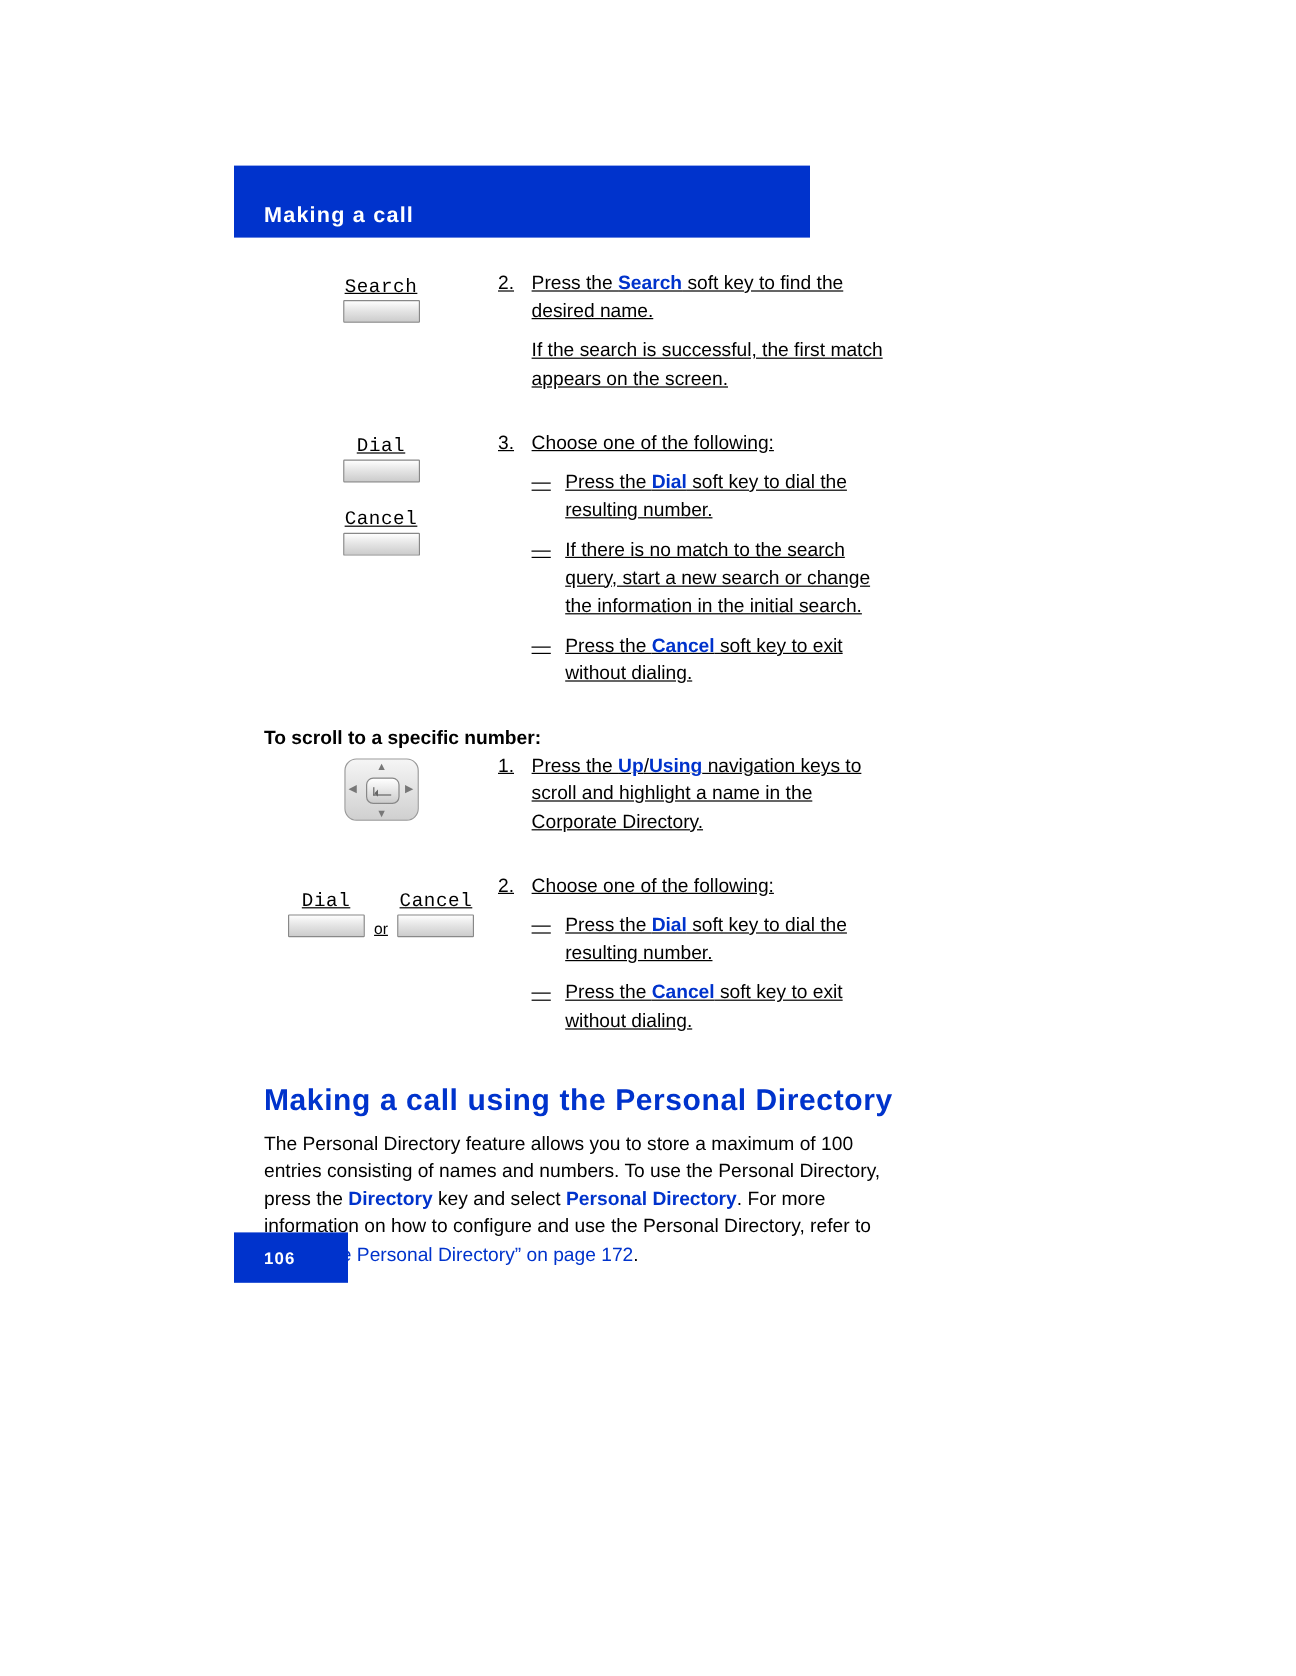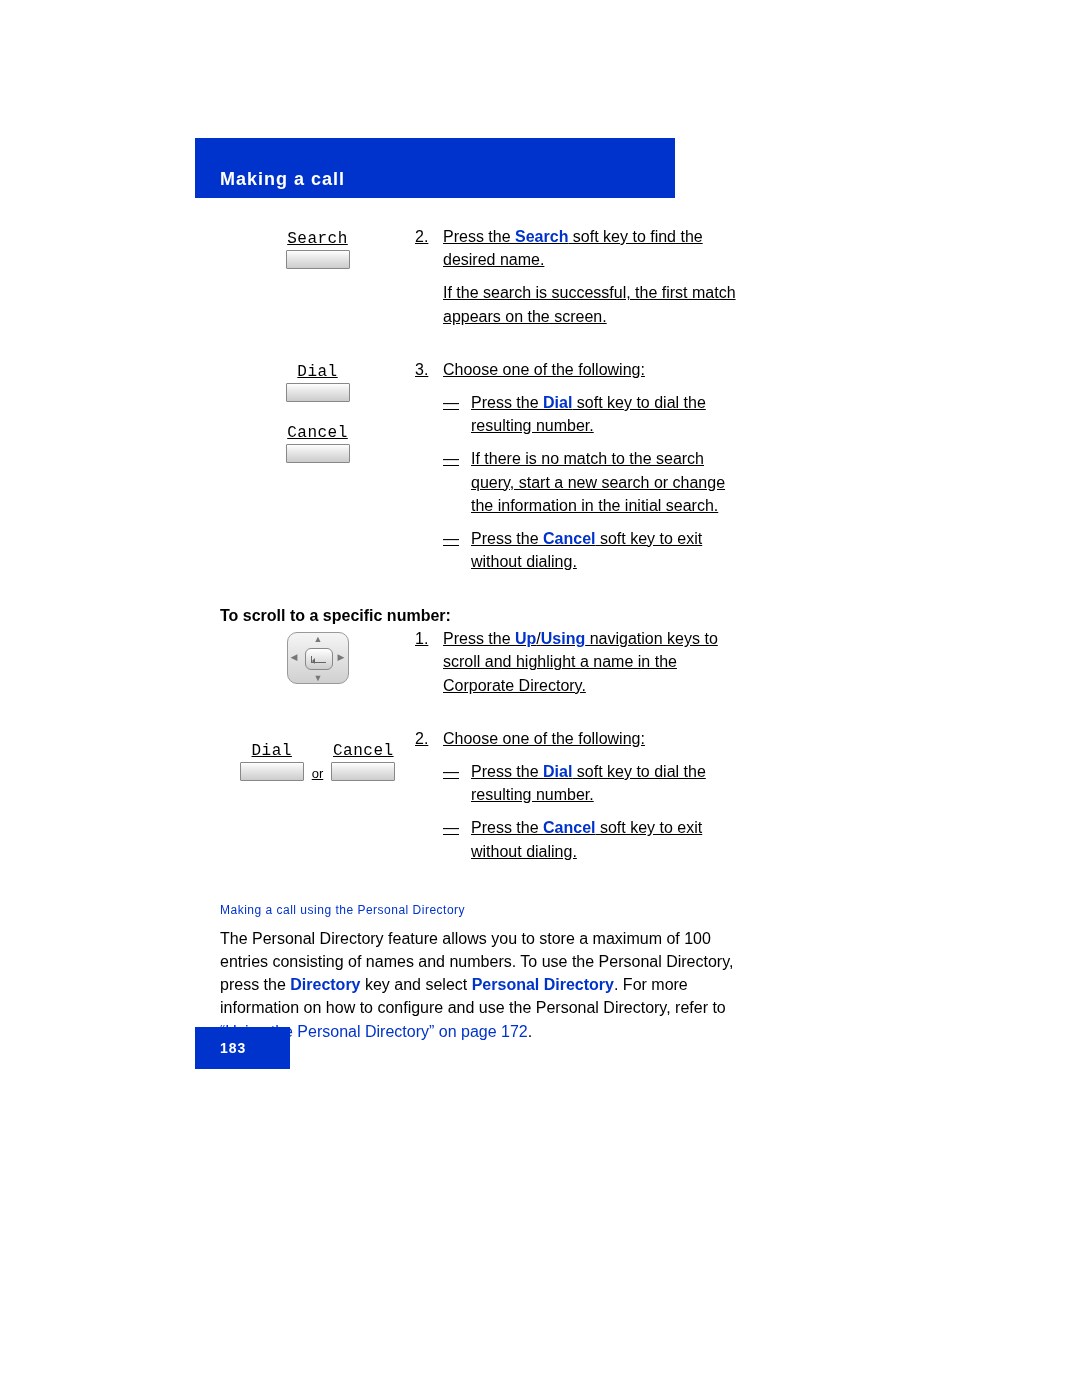--- a/index.html
+++ b/index.html
@@ -164,22 +164,22 @@
     align-items: flex-end;
     gap: 6px;
   }
   .dual-keys .or-text {
     font-size: 13px;
     padding-bottom: 0px;
     margin: 0 2px;
   }
   .heading-blue {
     color: #0033cc;
-    font-weight: normal;
-    font-size: 12px;
+    font-weight: bold;
+    font-size: 25px;
     letter-spacing: 0.5px;
     margin-top: 28px;
     margin-bottom: 10px;
   }
   .para {
     font-size: 16px;
     line-height: 1.45;
   }
   .link-blue {
     color: #0033cc;
@@ -324,16 +324,16 @@
     </div>
 
     <div class="heading-blue">Making a call using the Personal Directory</div>
     <div class="para">
       <span>The Personal Directory feature allows you to store a maximum of 100 entries consisting of names and numbers. To use the Personal Directory, press the </span><span class="bold-blue">Directory</span><span> key and select </span><span class="bold-blue">Personal Directory</span><span>. For more information on how to configure and use the Personal Directory, refer to </span><span class="link-blue">“Using the Personal Directory” on page 172</span><span>.</span>
     </div>
 
   </div>
 
   <div class="footer-bar">
-    <span>183</span>
+    <span>106</span>
   </div>
 
 </div>
 
 </body></html>

